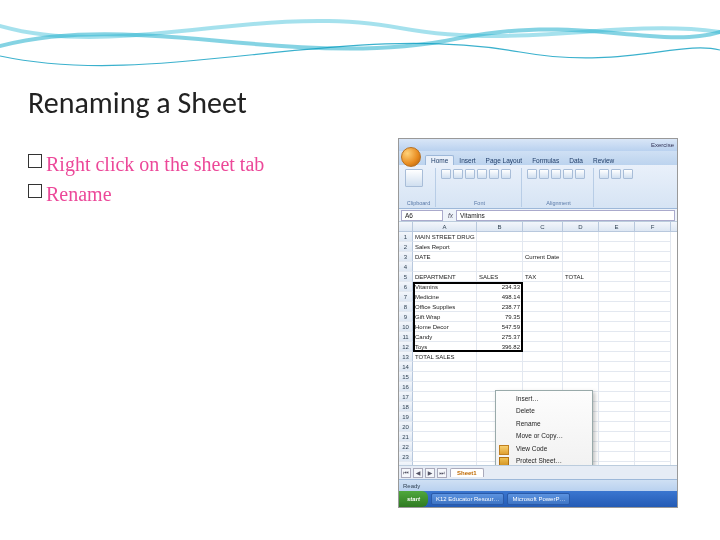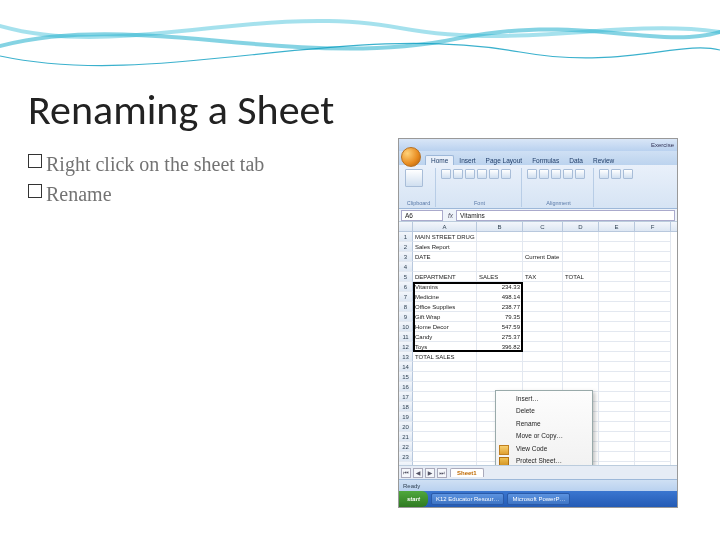--- a/index.html
+++ b/index.html
@@ -14,32 +14,32 @@
   .wave-decoration {
     position: absolute;
     top: 0; left: 0; right: 0;
     height: 80px;
     pointer-events: none;
   }
   .slide-title {
     position: absolute;
     left: 28px;
     top: 84px;
-    font-size: 42px;
+    font-size: 30px;
     font-weight: 400;
     color: #222;
     font-family: Calibri, Arial, sans-serif;
   }
   .bullets {
     position: absolute;
     left: 28px;
     top: 150px;
     font-size: 20px;
     line-height: 1.4;
-    color: #737373;
+    color: #ec4899;
   }
   .bullet-row { display: flex; align-items: flex-start; margin-bottom: 2px; }
   .bullet-box {
     width: 14px; height: 14px;
     border: 1.5px solid #333;
     margin-right: 4px;
     margin-top: 4px;
     flex-shrink: 0;
   }
   

